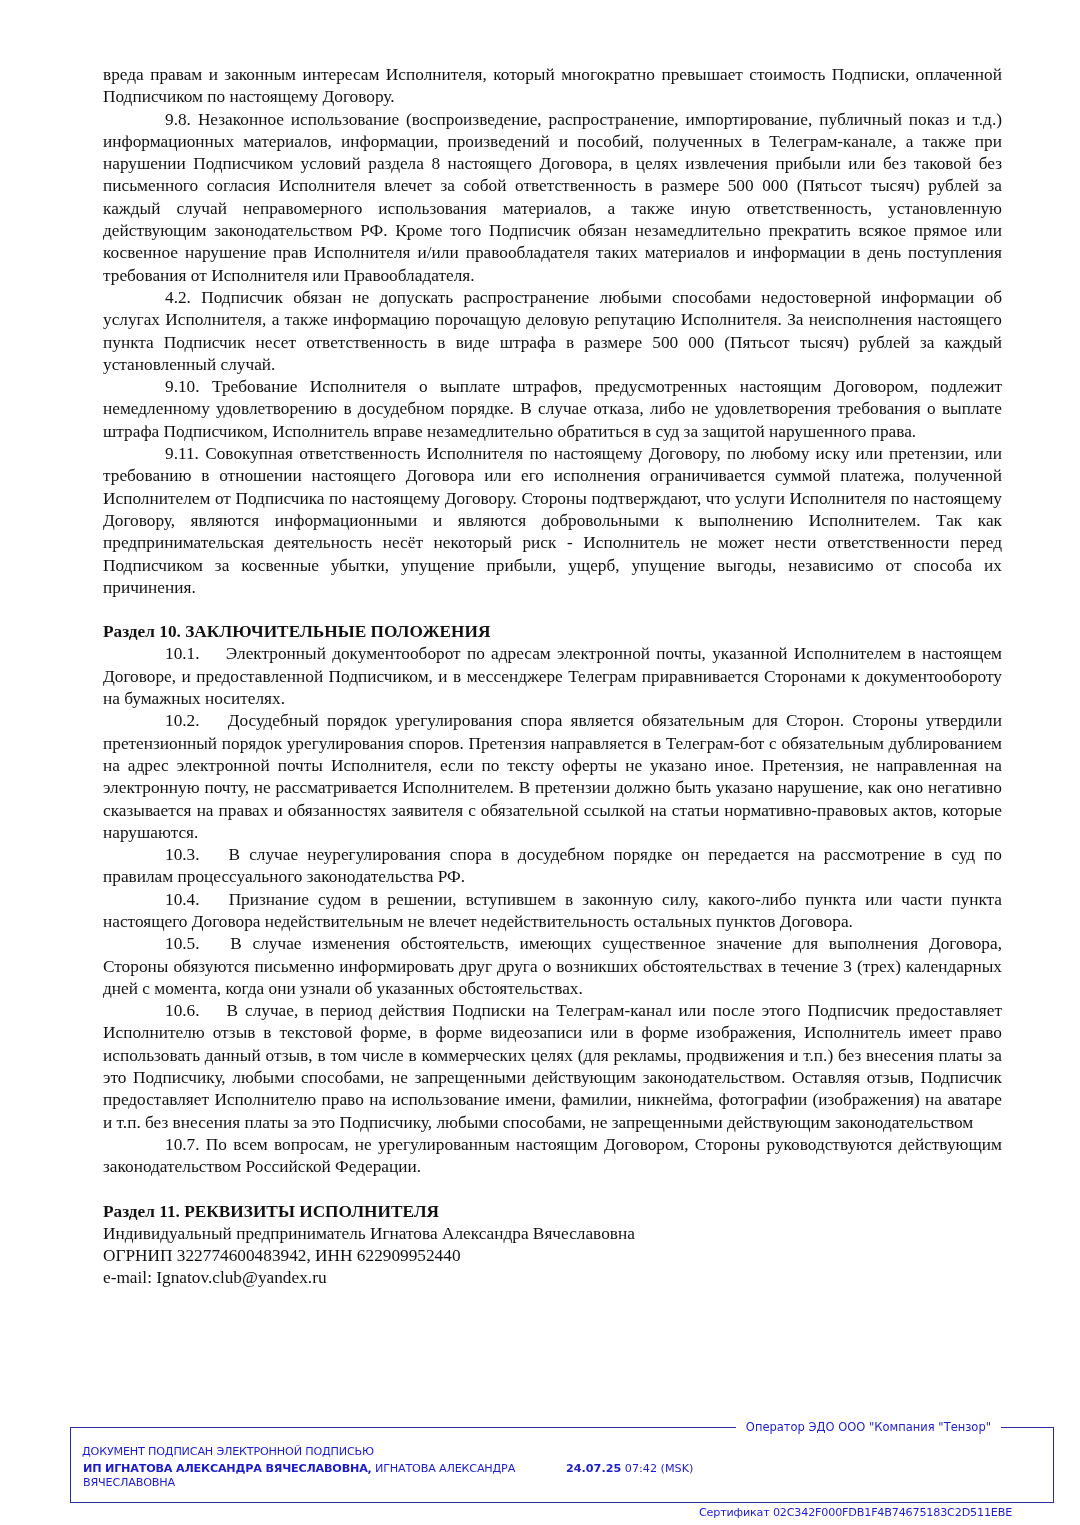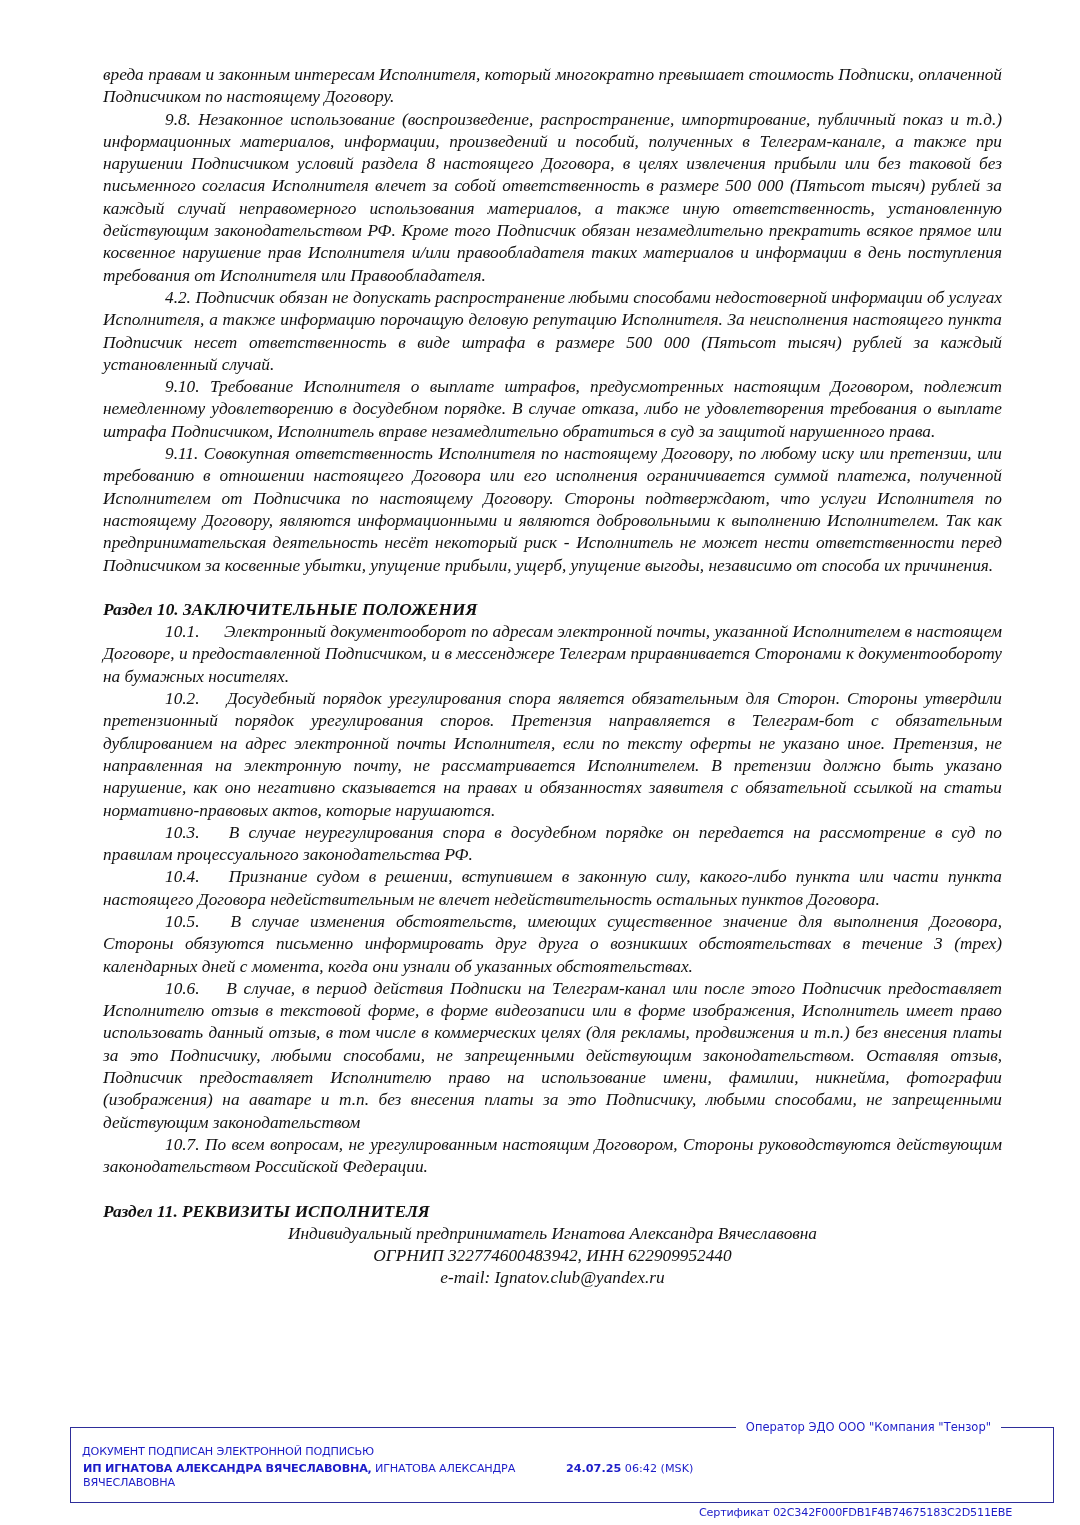--- a/index.html
+++ b/index.html
@@ -1,30 +1,30 @@
 <!DOCTYPE html>
 <html><head>
 <meta charset="utf-8">
 <style>
   html, body { margin: 0; padding: 0; background: #ffffff; }
   body { width: 1080px; height: 1525px; position: relative; overflow: hidden; }
   .page {
     position: absolute; left: 103px; top: 64px; width: 899px;
     font-family: "Liberation Serif", serif; font-size: 17.3px; line-height: 22.3px;
-    color: #111111; text-align: justify; font-style: italic;
+    color: #111111; text-align: justify;
   }
   .page p { margin: 0; }
   .page p.ind { text-indent: 62px; }
   .page .num { display: inline; }
   .page .num.wide { margin-right: 20px; }
   .section-title {
     text-align: left; font-weight: bold; margin: 0;
   }
   .gap { height: 22px; }
-  .req { text-align: center; }
+  .req { text-align: left; }
   
   .stamp {
     position: absolute; left: 70px; top: 1427px; width: 984px; height: 76px;
     border: 1.5px solid #2e2e9a; box-sizing: border-box;
     font-family: "DejaVu Sans", sans-serif; color: #1d1dc8; font-size: 11.2px;
   }
   .stamp-operator {
     position: absolute; right: 52px; top: -9px; background: #ffffff; padding: 0 10px;
     font-size: 11.5px; color: #1d1dc8; line-height: 16px;
   }
@@ -61,15 +61,15 @@
   <p class="section-title">Раздел 11. РЕКВИЗИТЫ ИСПОЛНИТЕЛЯ</p>
   <p class="req">Индивидуальный предприниматель Игнатова Александра Вячеславовна</p>
   <p class="req">ОГРНИП 322774600483942, ИНН 622909952440</p>
   <p class="req">e-mail: Ignatov.club@yandex.ru</p>
 </div>
 
 <div class="stamp">
   <span class="stamp-operator">Оператор ЭДО ООО "Компания "Тензор"</span>
   <div class="stamp-title">ДОКУМЕНТ ПОДПИСАН ЭЛЕКТРОННОЙ ПОДПИСЬЮ</div>
   <div class="stamp-signer"><b>ИП ИГНАТОВА АЛЕКСАНДРА ВЯЧЕСЛАВОВНА,</b><span> ИГНАТОВА АЛЕКСАНДРА ВЯЧЕСЛАВОВНА</span></div>
-  <div class="stamp-date"><b>24.07.25</b><span> 06:42 (MSK)</span></div>
+  <div class="stamp-date"><b>24.07.25</b><span> 07:42 (MSK)</span></div>
   <div class="stamp-cert">Сертификат 02C342F000FDB1F4B74675183C2D511EBE</div>
 </div>
 
 </body></html>

